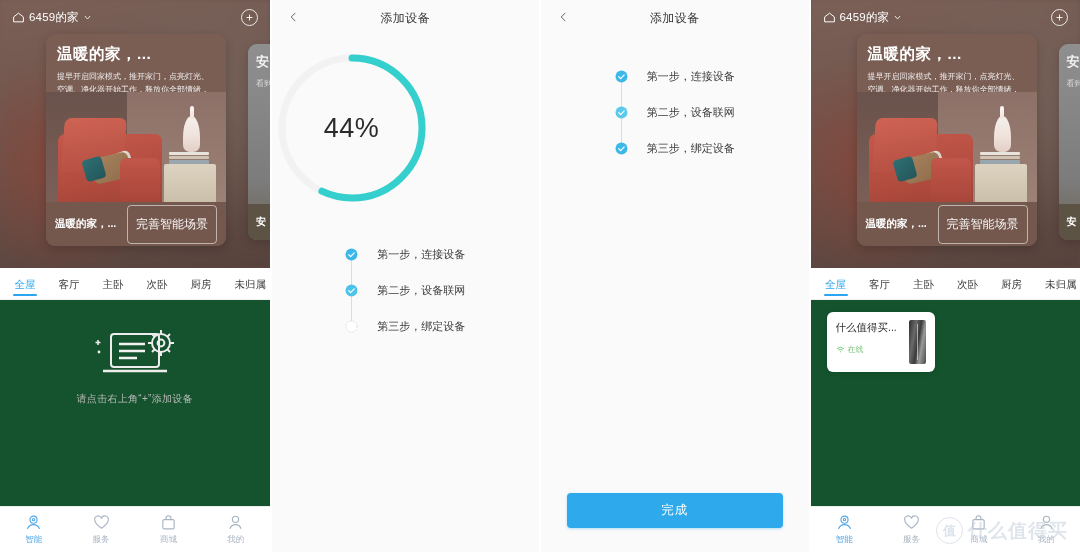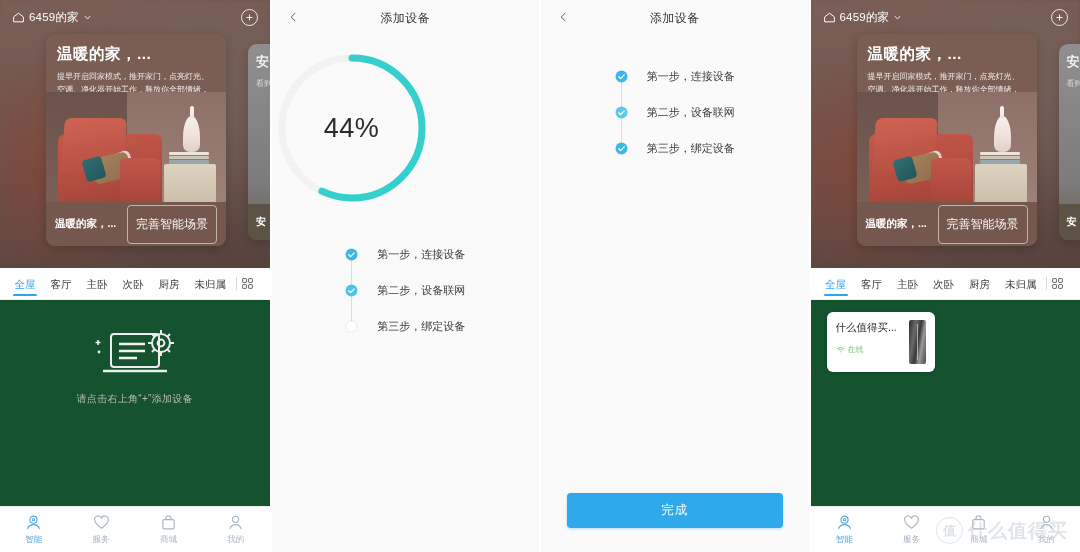--- a/index.html
+++ b/index.html
@@ -141,21 +141,21 @@
   .scene-card-2 .s2t { padding: 9px 0 0 8px; color: rgba(255,255,255,.9); font-size: 13px; font-weight:700;}
   .scene-card-2 .s2p { padding: 7px 0 0 8px; color: rgba(255,255,255,.7); font-size: 8px; line-height:1.6;}
   .scene-card-2 .s2f {
     position:absolute; bottom:0; left:0; right:0; height:36px; background:#5d5344;
     display:flex; align-items:center; padding-left:8px; color:#fff; font-size:10px; font-weight:700;
   }
 
   
   .room-tabs {
     position: relative; height: 32px; display: flex; align-items: center;
-    gap: 0; padding: 7px 7px; background: #fff;
+    gap: 8px; padding: 7px 7px; background: #fff;
     border-bottom: 1px solid #f0f0f0;
   }
   .room-tab {
     font-size: 10.5px; color: #3b3b3b; padding: 0 7.5px; position: relative;
     line-height: 30px; white-space: nowrap;
   }
   .room-tab.active { color: #29a6ef; font-weight: 400; }
   .room-tab.active::after {
     content: ''; position: absolute; left: 6px; right: 6px; bottom: 3px;
     height: 1.6px; background: #29a6ef; border-radius: 1px;

